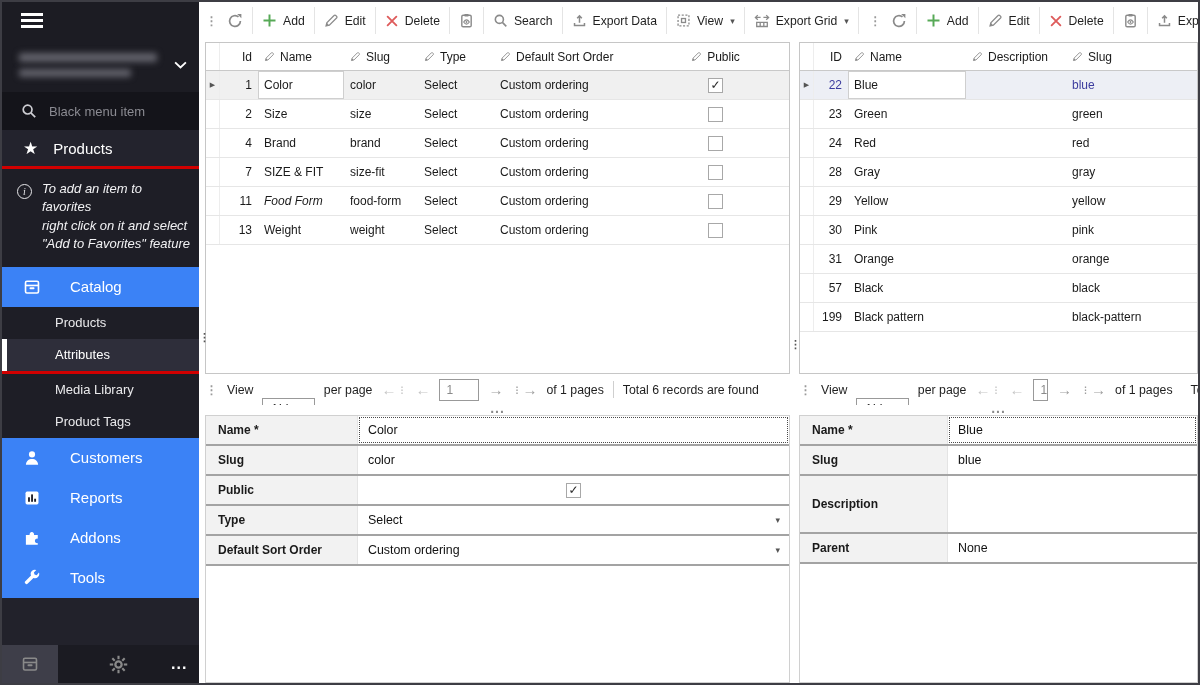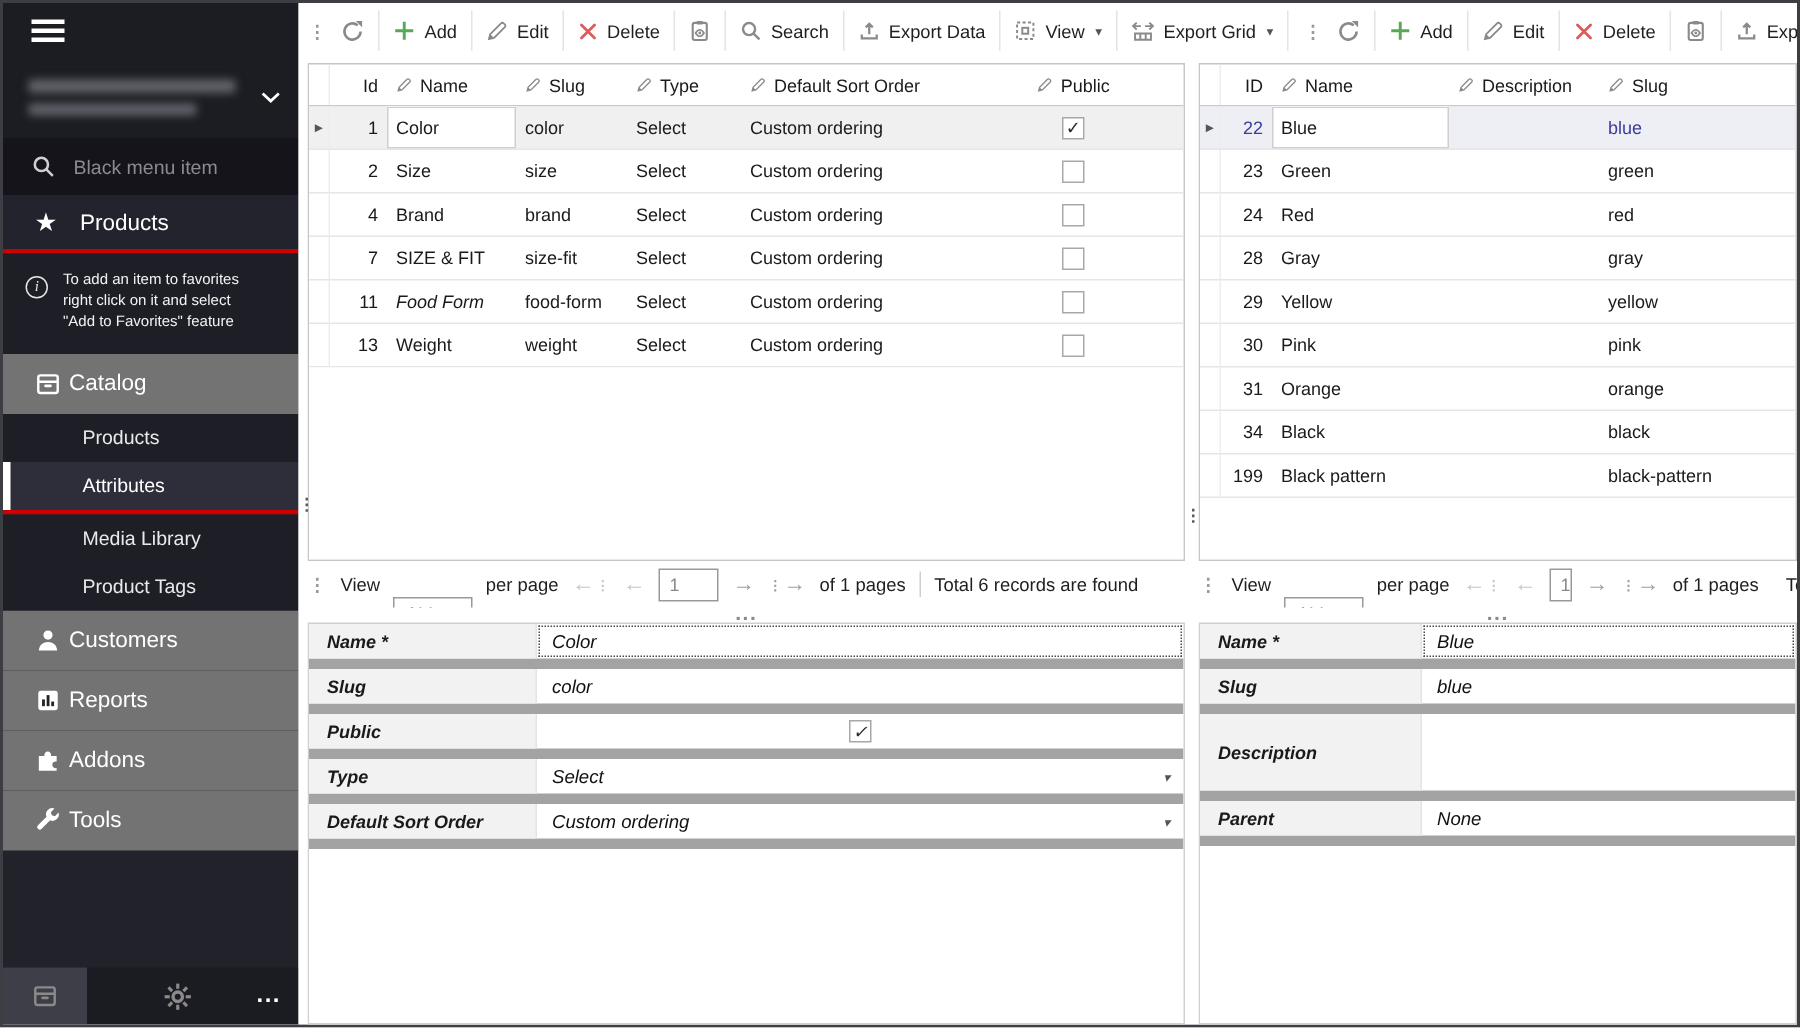--- a/index.html
+++ b/index.html
@@ -20,23 +20,23 @@
   .account .icon { color:#fff; }
   .menu-search { height:38px; background:#14141a; display:flex; align-items:center; gap:12px; padding-left:19px; flex-shrink:0; }
   .menu-search .icon { color:#cfcfd4; display:flex; }
   .search-ph { color:#8b8b92; font-size:13px; }
   .fav-row { height:36px; display:flex; align-items:center; gap:15px; padding-left:21px; background:#23232d; cursor:pointer; flex-shrink:0; }
   .star { color:#fff; font-size:17px; line-height:1; }
   .fav-label { font-size:15px; }
   .red-line { height:3px; background:#d10000; flex-shrink:0; }
   .note { display:flex; gap:10px; padding:11px 6px 13px 15px; background:#1e1e26; align-items:flex-start; flex-shrink:0; }
   .info-circle { width:15px; height:15px; border:1.5px solid #e6e6e9; border-radius:50%; font-size:10px; display:flex; align-items:center; justify-content:center; margin-top:4px; flex-shrink:0; color:#e6e6e9; font-family:"Liberation Serif",serif; font-style:italic; }
-  .note-text { font-size:10px; line-height:1.42; white-space:pre-line; color:#f2f2f4; }
+  .note-text { font-size:13px; line-height:1.42; white-space:pre-line; color:#f2f2f4;font-style:italic; }
   #sidebar-menu { flex:1; overflow:hidden; }
-  .menu-header { height:40px; display:flex; align-items:center; gap:5px; padding-left:20px; font-size:15px; background:#737373; cursor:pointer; }
+  .menu-header { height:40px; display:flex; align-items:center; gap:29px; padding-left:20px; font-size:15px; background:#3b82f6; cursor:pointer; }
   .menu-header .icon { display:flex; width:19px; justify-content:center; color:#fff; }
   .menu-sub { height:32px; display:flex; align-items:center; padding-left:53px; font-size:13px; background:#1e1e26; color:#eaeaec; cursor:pointer; position:relative; }
   .menu-sub.selected { background:#2e2e3a; color:#fff; }
   .menu-sub.selected::before { content:''; position:absolute; left:0; top:0; bottom:0; width:5px; background:#fff; }
   .bottom-bar { height:38px; background:#1b1b22; display:flex; align-items:center; flex-shrink:0; }
   .bb-cell { width:56px; height:38px; display:flex; align-items:center; justify-content:center; cursor:pointer; color:#fff; }
   .bb-cell.active { background:#3e3e49; }
   .bb-gear { width:50px; margin-left:36px; }
   .bb-more { margin-left:16px; font-size:16px; font-weight:bold; letter-spacing:1px; color:#fff; }
 
@@ -88,21 +88,21 @@
   .pg-nav { font-size:15px; color:#c6c6c6; cursor:pointer; display:flex; align-items:center; gap:1px; }
   .pg-nav.dk { color:#9e9e9e; }
   .pg-dots { font-size:9px; font-weight:bold; letter-spacing:0; }
   .pg-input { width:40px; height:22px; border:1px solid #999; display:flex; align-items:center; padding-left:6px; color:#8a8a8a; font-size:12px; cursor:text; }
   .pg-sep { width:1px; height:17px; background:#cfcfcf; }
 
   .hsplit { height:10px; display:flex; align-items:flex-start; justify-content:center; color:#8a8a8a; font-size:14px; font-weight:bold; line-height:6px; letter-spacing:1px; cursor:ns-resize; flex-shrink:0; }
 
   
   .form { flex:1; border:1px solid #d0d0d0; background:#fff; display:flex; flex-direction:column; overflow:hidden; min-height:0; }
-  .f-row { display:flex; border-bottom:7px solid #a3a3a3; min-height:30px; flex-shrink:0;font-style:italic; }
+  .f-row { display:flex; border-bottom:2px solid #a3a3a3; min-height:30px; flex-shrink:0; }
   .f-row.tall { min-height:58px; }
   .f-label { width:152px; background:#f2f2f2; border-right:1px solid #e4e4e4; display:flex; align-items:center; padding-left:12px; font-weight:bold; font-size:12px; color:#1a1a1a; flex-shrink:0; }
   .panel.right .f-label { width:148px; }
   .f-val { flex:1; display:flex; align-items:center; padding:0 10px; font-size:12.4px; color:#111; position:relative; min-width:0; }
   .f-val.focused { outline:1px dotted #4a4a4a; outline-offset:-2px; }
   .f-val.center { justify-content:center; }
   .f-val .caret { position:absolute; right:9px; }
   .f-fill { flex:1; }
 </style>
 </head>
@@ -637,21 +637,21 @@
             </div>
             <div class="g-row">
               <div class="g-cell sel-col"></div>
               <div class="g-cell r" style="width:34px;flex-shrink:0;">31</div>
               <div class="g-cell" style="width:118px;flex-shrink:0;">Orange</div>
               <div class="g-cell" style="width:100px;flex-shrink:0;"></div>
               <div class="g-cell" style="flex:1;">orange</div>
             </div>
             <div class="g-row">
               <div class="g-cell sel-col"></div>
-              <div class="g-cell r" style="width:34px;flex-shrink:0;">34</div>
+              <div class="g-cell r" style="width:34px;flex-shrink:0;">57</div>
               <div class="g-cell" style="width:118px;flex-shrink:0;">Black</div>
               <div class="g-cell" style="width:100px;flex-shrink:0;"></div>
               <div class="g-cell" style="flex:1;">black</div>
             </div>
             <div class="g-row">
               <div class="g-cell sel-col"></div>
               <div class="g-cell r" style="width:34px;flex-shrink:0;">199</div>
               <div class="g-cell" style="width:118px;flex-shrink:0;">Black pattern</div>
               <div class="g-cell" style="width:100px;flex-shrink:0;"></div>
               <div class="g-cell" style="flex:1;">black-pattern</div>

